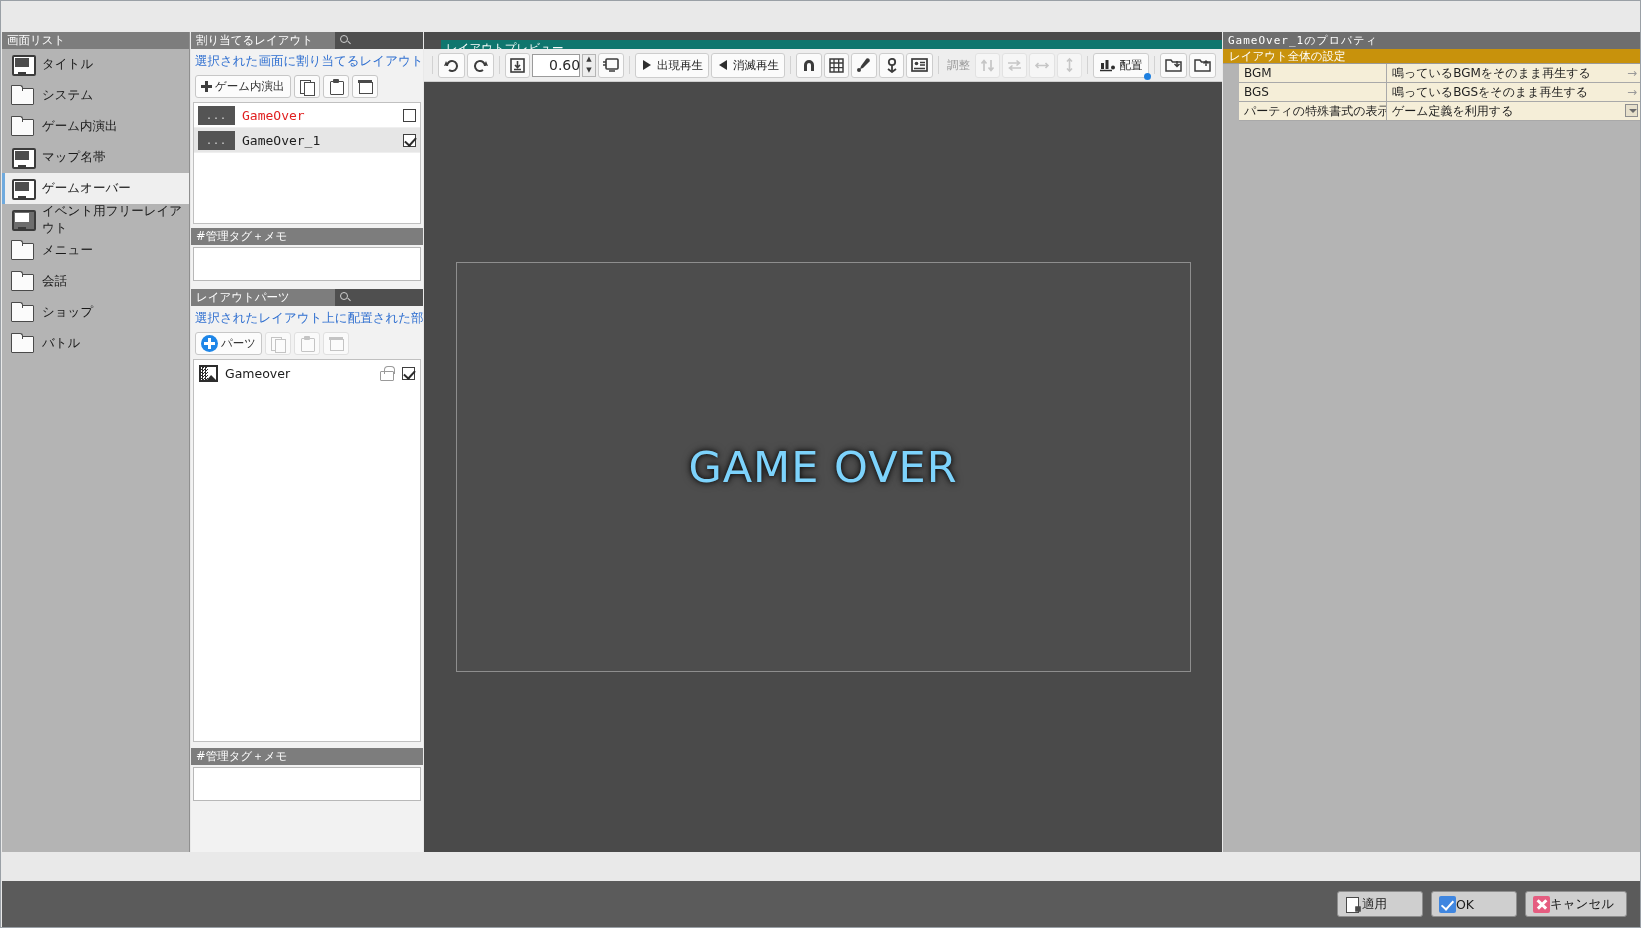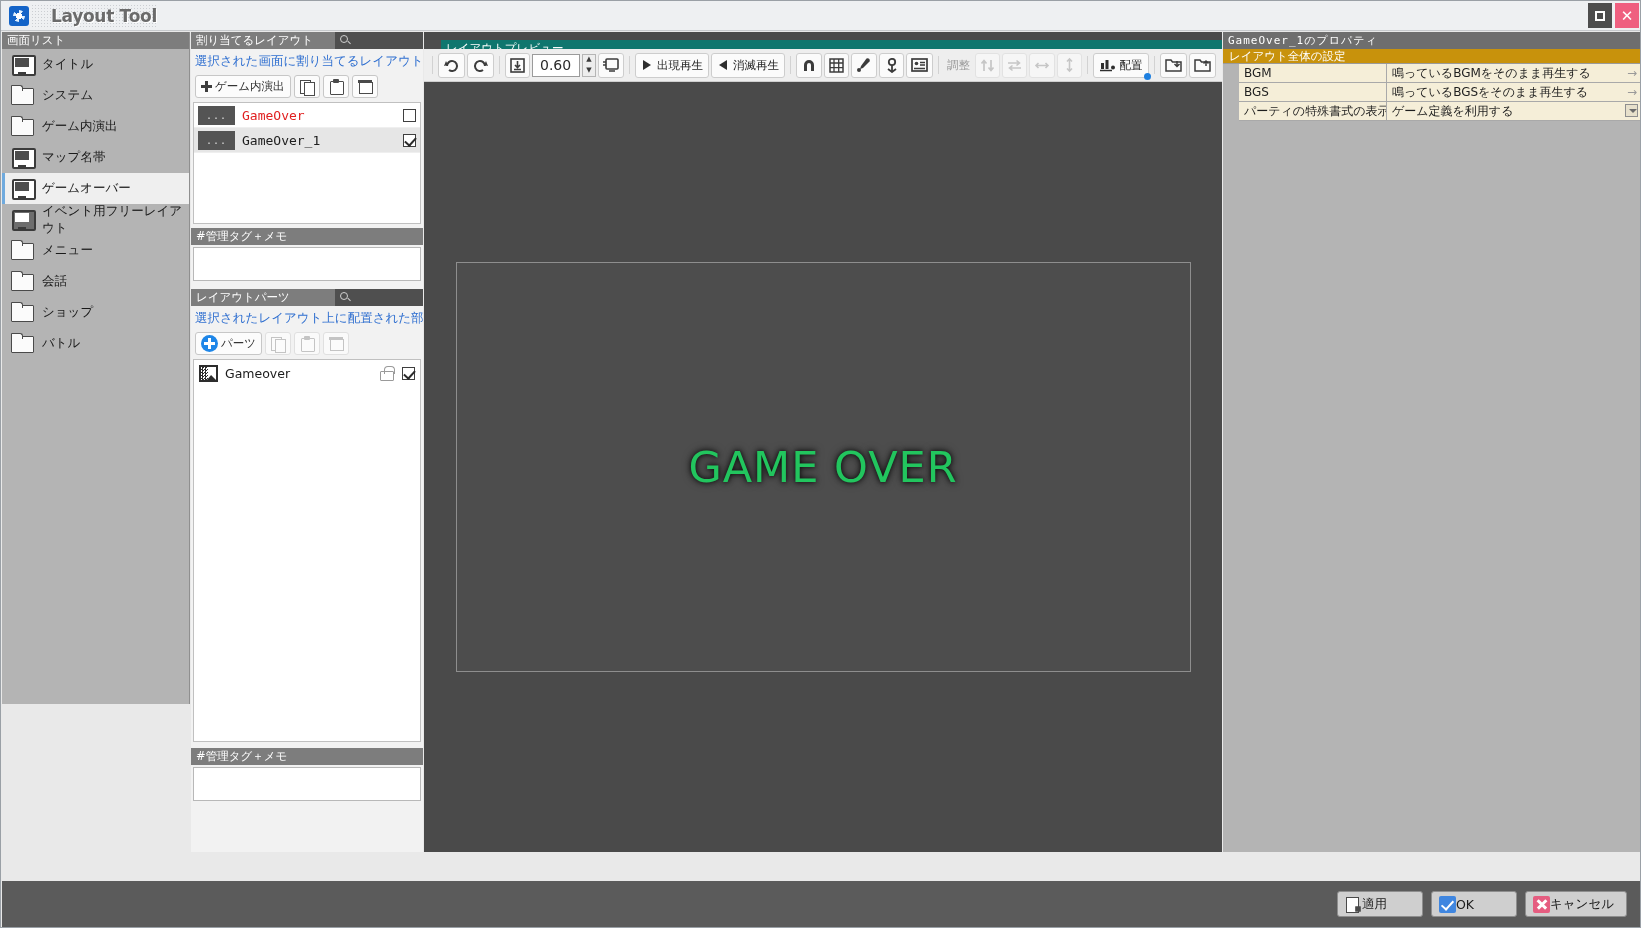--- a/index.html
+++ b/index.html
@@ -72,21 +72,21 @@
     position:absolute; left:5px; top:3px; width:8px; height:8px;
     border:1.4px solid #cfcfcf; border-radius:50%;
   }
   .search-box .mag::after {
     content:""; position:absolute; left:6px; top:6px; width:4px; height:1.4px;
     background:#cfcfcf; transform:rotate(45deg);
   }
 
   
   .col1 {
-    position:absolute; left:1px; top:31px; width:188px; height:672px;
+    position:absolute; left:1px; top:31px; width:188px; height:820px;
     background:#b4b4b4;
     border-right:1px solid #8f8f8f;
   }
   .col1 .ph { background:#7d7d7d; }
   .tree { position:absolute; left:0; top:17px; right:0; bottom:0; }
   .tree-item {
     position:relative; height:31px; display:flex; align-items:center;
     padding-left:8px; font-size:12.5px; color:#1a1a1a; cursor:default;
   }
   .tree-item.indent { }
@@ -255,42 +255,42 @@
   .tb {
     height:25px; min-width:25px; border:1px solid #cdcdcd; background:#fbfbfb;
     border-radius:3px; display:flex; align-items:center; justify-content:center;
     padding:0 4px; gap:4px; font-size:11.5px; color:#252525; cursor:pointer;
     position:relative;
   }
   .tb.off { border-color:#e2e2e2; background:#f6f6f6; color:#bfbfbf; }
   .sep { width:1px; height:18px; background:#d2d2d2; margin:0 3px; }
   .zoomfield {
     width:48px; height:23px; border:1px solid #9b9b9b; background:#fff;
-    font-size:14px; display:flex; align-items:center; padding-left:7px;
+    font-size:14px; display:flex; align-items:center; padding-left:16px;
     color:#2a2a2a; font-family:"DejaVu Sans", sans-serif;
   }
   .spin {
     width:14px; height:23px; border:1px solid #b5b5b5; background:#ededed;
     display:flex; flex-direction:column; align-items:center; justify-content:space-around;
     font-size:7px; color:#3a3a3a; line-height:7px;
   }
   .bluedot {
     position:absolute; right:-3px; bottom:-3px; width:7px; height:7px;
     background:#1d7fe0; border-radius:50%;
   }
   .preview-stage {
     position:absolute; left:0; top:50px; right:0; bottom:0;
     background:#4a4a4a; display:flex; align-items:center; justify-content:center;
   }
   .canvas {
     width:735px; height:410px; border:1.5px solid #8e8e8e; background:#4d4d4d;
     display:flex; align-items:center; justify-content:center; position:relative;
   }
   .gameover-text {
-    font-size:43px; color:#22c55e; font-weight:400; letter-spacing:1px;
+    font-size:43px; color:#7dd3fc; font-weight:400; letter-spacing:1px;
     text-shadow: 0 0 5px rgba(0,0,0,.85), 0 0 9px rgba(0,0,0,.6);
     font-family:"DejaVu Sans", "Liberation Sans", sans-serif;
   }
 
   
   .col4 {
     position:absolute; left:1222px; top:31px; width:418px; height:820px;
     background:#b4b4b4;
   }
   .col4 .ph {
@@ -369,31 +369,20 @@
   .bico-cancel::after{ transform:rotate(-45deg); }
 
   
   svg { display:block; }
 </style>
 </head>
 <body>
 
 <div id="app">
 
-  <div class="titlebar">
-    <div class="title-logo"></div>
-    <div class="title-dots"></div>
-    <div class="title-text">Layout Tool</div>
-    <div class="win-btn win-max">
-        <span class="glyph"></span>
-      </div>
-    <div class="win-btn win-close">
-        <span>✕</span>
-      </div>
-  </div>
 
   <div class="col1">
     <div class="ph">画面リスト</div>
     <div class="tree" id="tree">
         <div class="tree-item">
           <span class="ico ico-screen">
             <span class="stand"></span>
           </span>
           <span>タイトル</span>
         </div>

